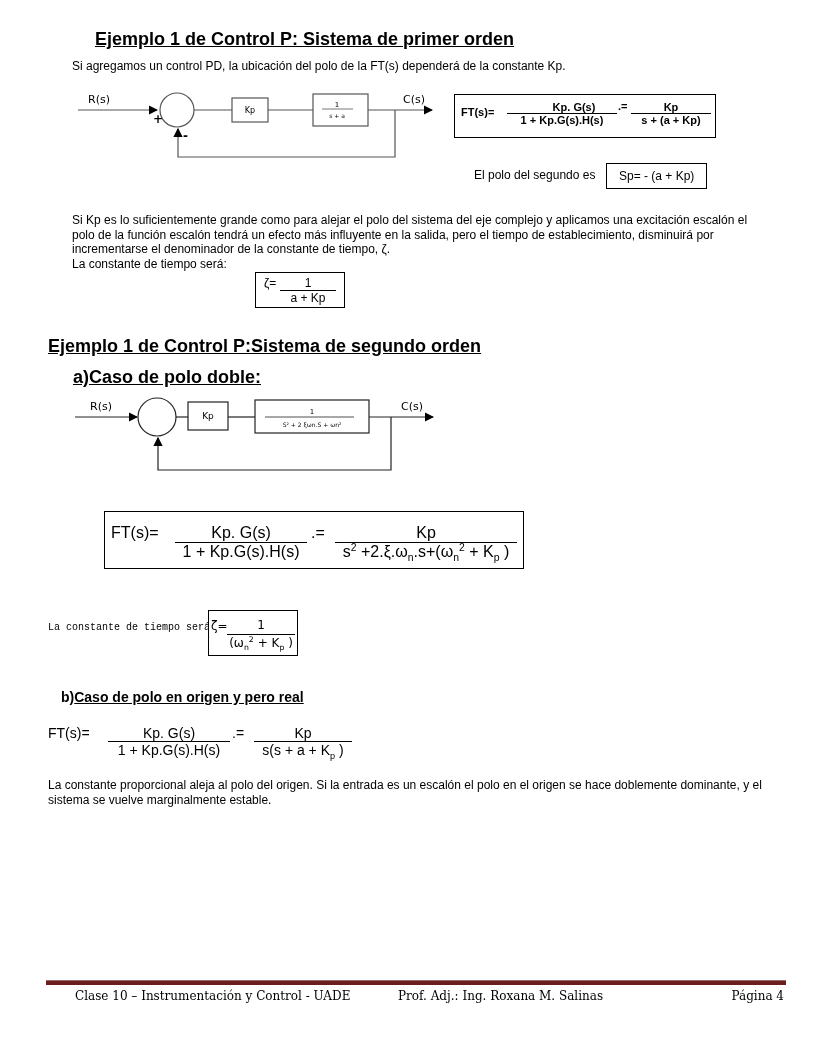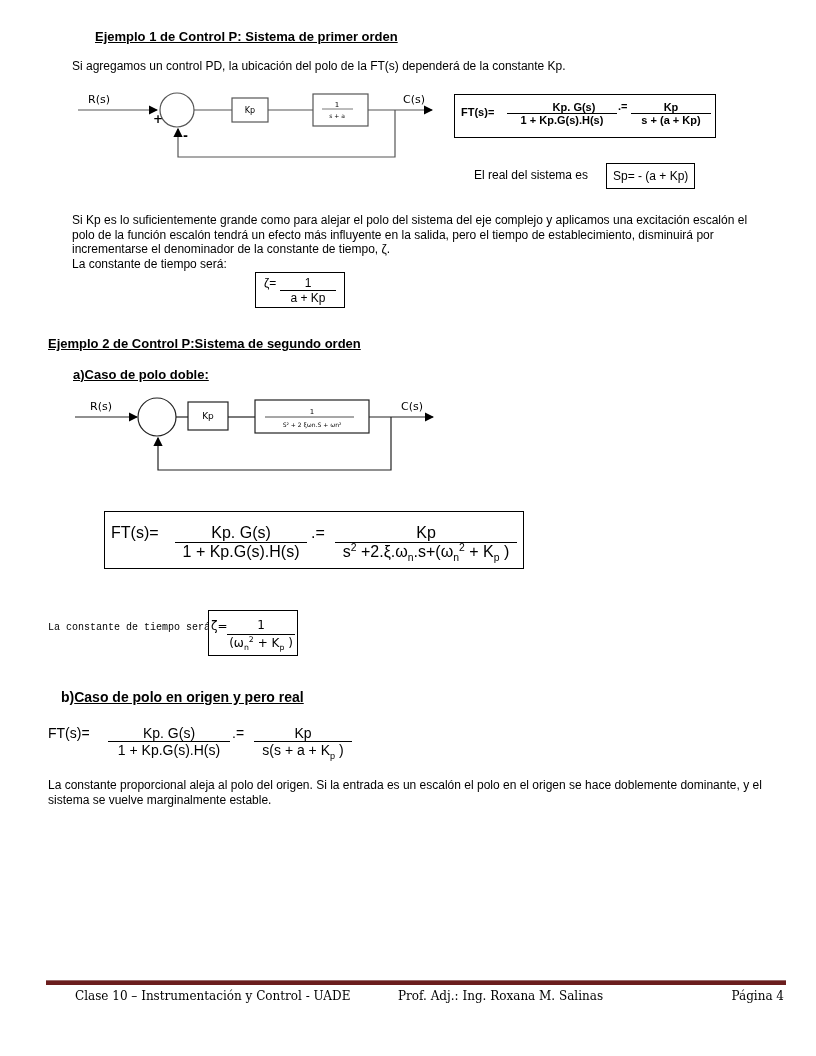--- a/index.html
+++ b/index.html
@@ -1,18 +1,18 @@
 <!DOCTYPE html>
 <html><head>
 <meta charset="utf-8">
 <style>
   html, body { margin: 0; padding: 0; background: #ffffff; }
   body { width: 816px; height: 1056px; position: relative; overflow: hidden; font-family: "Liberation Sans", sans-serif; color: #000; }
   .abs { position: absolute; }
-  .h-title { font-size: 13px; font-weight: bold; text-decoration: underline; white-space: nowrap; }
+  .h-title { font-size: 18px; font-weight: bold; text-decoration: underline; white-space: nowrap; }
   .para { font-size: 12px; line-height: 14.5px; }
   .nowrap { white-space: nowrap; }
   .box { position: absolute; border: 1px solid #000; background: #fff; }
   .calibri { font-family: "DejaVu Sans", sans-serif; }
   svg text { font-family: "DejaVu Sans", sans-serif; }
   .footer-bar { position: absolute; left: 46px; top: 980px; width: 740px; height: 4px; background: #6b1e1e; border-top: 1px solid #9a6a6a; }
   .footer-text { position: absolute; top: 989px; font-family: "DejaVu Serif", serif; font-size: 12px; white-space: nowrap; }
   sup, sub { font-size: 0.65em; line-height: 0; }
 </style>
 </head>
@@ -51,35 +51,35 @@
     <div style="border-bottom:1px solid #000; padding-left:24px;">Kp. G(s)</div>
     <div>1 +  Kp.G(s).H(s)</div>
   </div>
   <div class="abs" style="left:163px; top:5px; font-weight:bold;">.=</div>
   <div class="abs" style="left:176px; top:6px; width:80px; text-align:center; font-weight:bold;">
     <div style="border-bottom:1px solid #000;">Kp</div>
     <div>s +  (a + Kp)</div>
   </div>
 </div>
 
-<div class="abs para nowrap" style="left:474px; top:168px;">El real del sistema es</div>
-<div class="box para nowrap" style="left:606px; top:163px; padding:3px 6px; height:18px; line-height:18px;">Sp= - (a + Kp)</div>
+<div class="abs para nowrap" style="left:474px; top:168px;">El polo del segundo es</div>
+<div class="box para nowrap" style="left:606px; top:163px; padding:3px 12px; height:18px; line-height:18px;">Sp= - (a + Kp)</div>
 
 <div class="abs para" style="left:72px; top:213px; width:700px;"> Si Kp es lo suficientemente grande como para alejar el polo del sistema del eje complejo y aplicamos una excitación escalón el polo de la función escalón tendrá un efecto más influyente en la salida, pero el tiempo de establecimiento, disminuirá por incrementarse el denominador de la constante de tiempo, ζ.</div>
 <div class="abs para nowrap" style="left:72px; top:257px;text-align:center;">La constante de tiempo será:</div>
 
 <div class="box" style="left:255px; top:272px; width:88px; height:34px; font-size:12px;">
   <div class="abs" style="left:8px; top:3px;">ζ=</div>
   <div class="abs" style="left:24px; top:3px; width:56px; text-align:center;">
     <div style="border-bottom:1px solid #000;">1</div>
     <div>a +  Kp</div>
   </div>
 </div>
 
-<div class="abs h-title" style="left:48px; top:336px;">Ejemplo 2 de Control P:Sistema de segundo orden</div>
+<div class="abs h-title" style="left:48px; top:336px;">Ejemplo 1 de Control P:Sistema de segundo orden</div>
 <div class="abs h-title" style="left:73px; top:367px;">a)Caso de polo doble:</div>
 
 <svg class="abs" style="left:70px; top:390px;" width="380" height="85">
   <defs>
     <marker id="arr2" markerWidth="8" markerHeight="8" refX="7" refY="4" orient="auto">
       <path d="M0,0 L8,4 L0,8 z" fill="#000"></path>
     </marker>
   </defs>
   <text x="20" y="20" font-size="11">R(s)</text>
   <line x1="5" y1="27" x2="67" y2="27" stroke="#222" stroke-width="1.2" marker-end="url(#arr2)"></line>

